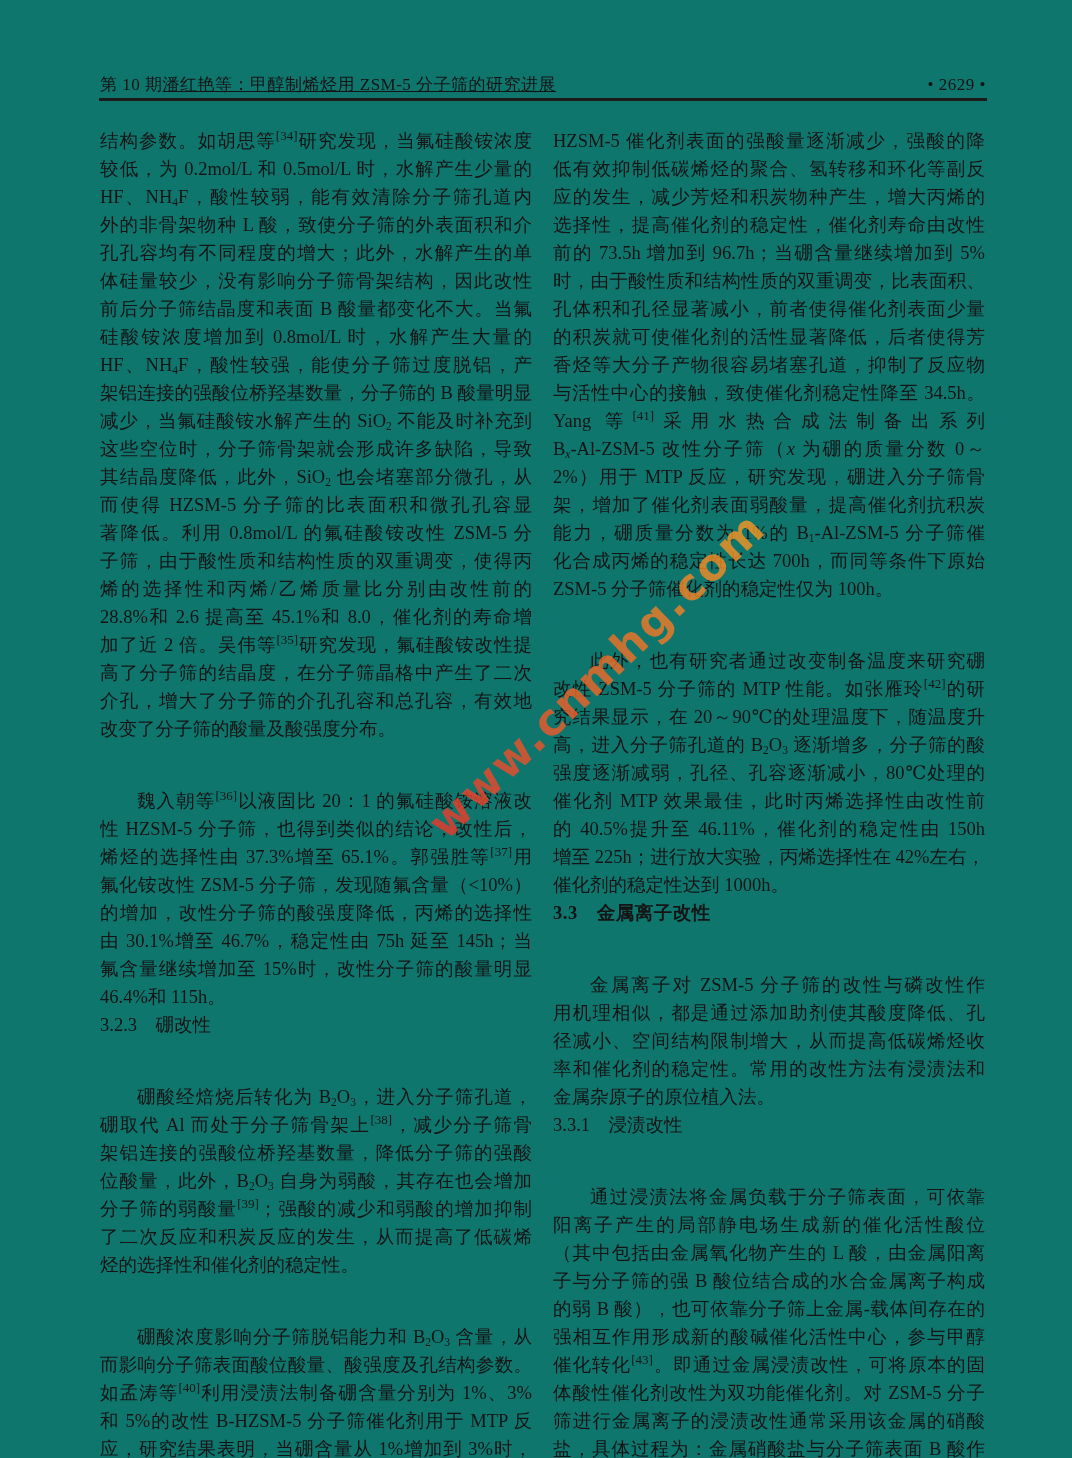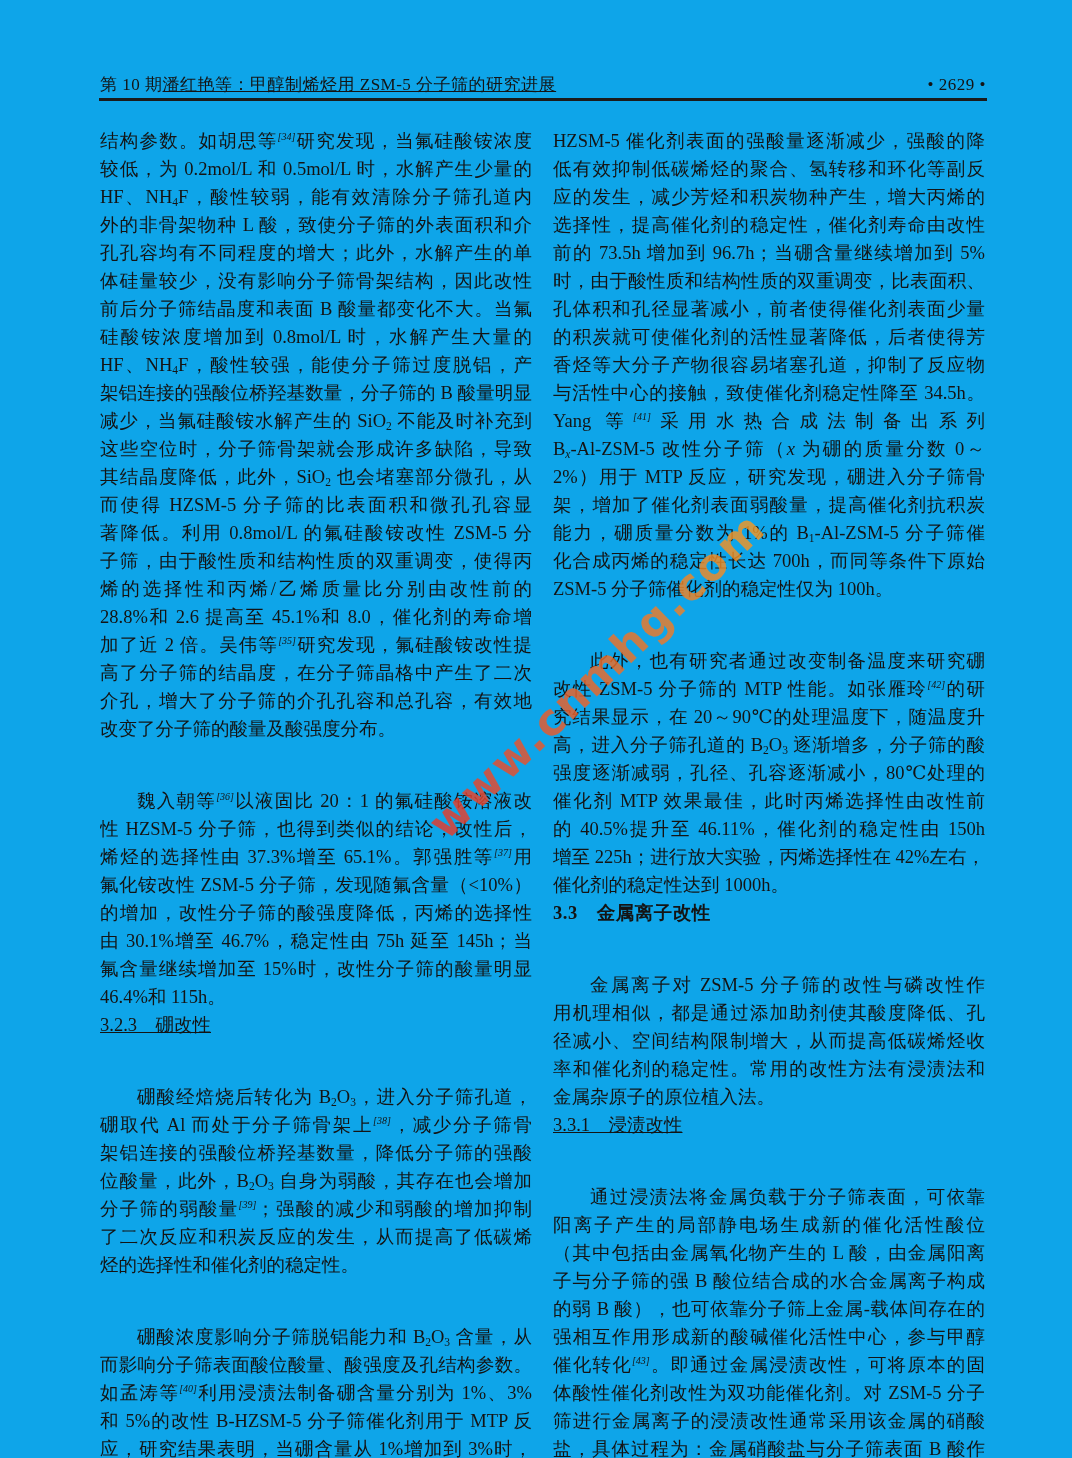--- a/index.html
+++ b/index.html
@@ -1,29 +1,29 @@
 <!DOCTYPE html>
 <html lang="zh"><head>
 <meta charset="utf-8">
 <style>
   html,body{margin:0;padding:0;background:#ffffff;}
-  .page{position:relative;width:1072px;height:1458px;background:#0ea5e9;overflow:hidden;
+  .page{position:relative;width:1072px;height:1458px;background:#0f766e;overflow:hidden;
         font-family:"Liberation Serif","DejaVu Serif",serif;color:#141414;}
   .hdr{position:absolute;top:73px;left:100px;width:886px;display:flex;
        justify-content:space-between;align-items:baseline;font-size:17px;letter-spacing:.5px;}
   .hdr-mid{flex:1;text-align:left;text-decoration:underline;}
   .rule{position:absolute;top:98px;left:99px;width:888px;border-top:3px solid #1b1b1b;}
   .cols{position:absolute;top:127px;left:100px;width:886px;display:flex;gap:21px;}
   .col{width:432px;font-size:18.5px;line-height:28px;}
   .ln{height:28px;overflow:hidden;text-align:justify;text-align-last:justify;}
   .ln.e{text-align-last:left;}
   .ln.h2{font-weight:700;text-align-last:left;letter-spacing:.5px;}
-  .ln.h3{text-align-last:left;text-decoration:underline;}
+  .ln.h3{text-align-last:left;}
   .ln.ind{text-indent:2em;margin-top:44px;}
-  sup{font-size:10px;line-height:0;vertical-align:super;font-style:italic;}
+  sup{font-size:13px;line-height:0;vertical-align:super;}
   sub{font-size:11.5px;line-height:0;vertical-align:-0.25em;}
   .wm{position:absolute;left:418px;top:812px;transform:rotate(-44deg);transform-origin:0 0;
       font-family:"DejaVu Sans",sans-serif;font-size:44px;font-weight:700;letter-spacing:2px;
       opacity:.82;pointer-events:none;white-space:nowrap;}
   .wm span{color:var(--wm1,#e8432e);}
   @supports ((-webkit-background-clip:text) or (background-clip:text)){
     .wm span{background:linear-gradient(90deg,var(--wm1,#e8432e),var(--wm2,#f59a23));
              -webkit-background-clip:text;background-clip:text;color:transparent;}
   }
 </style>

